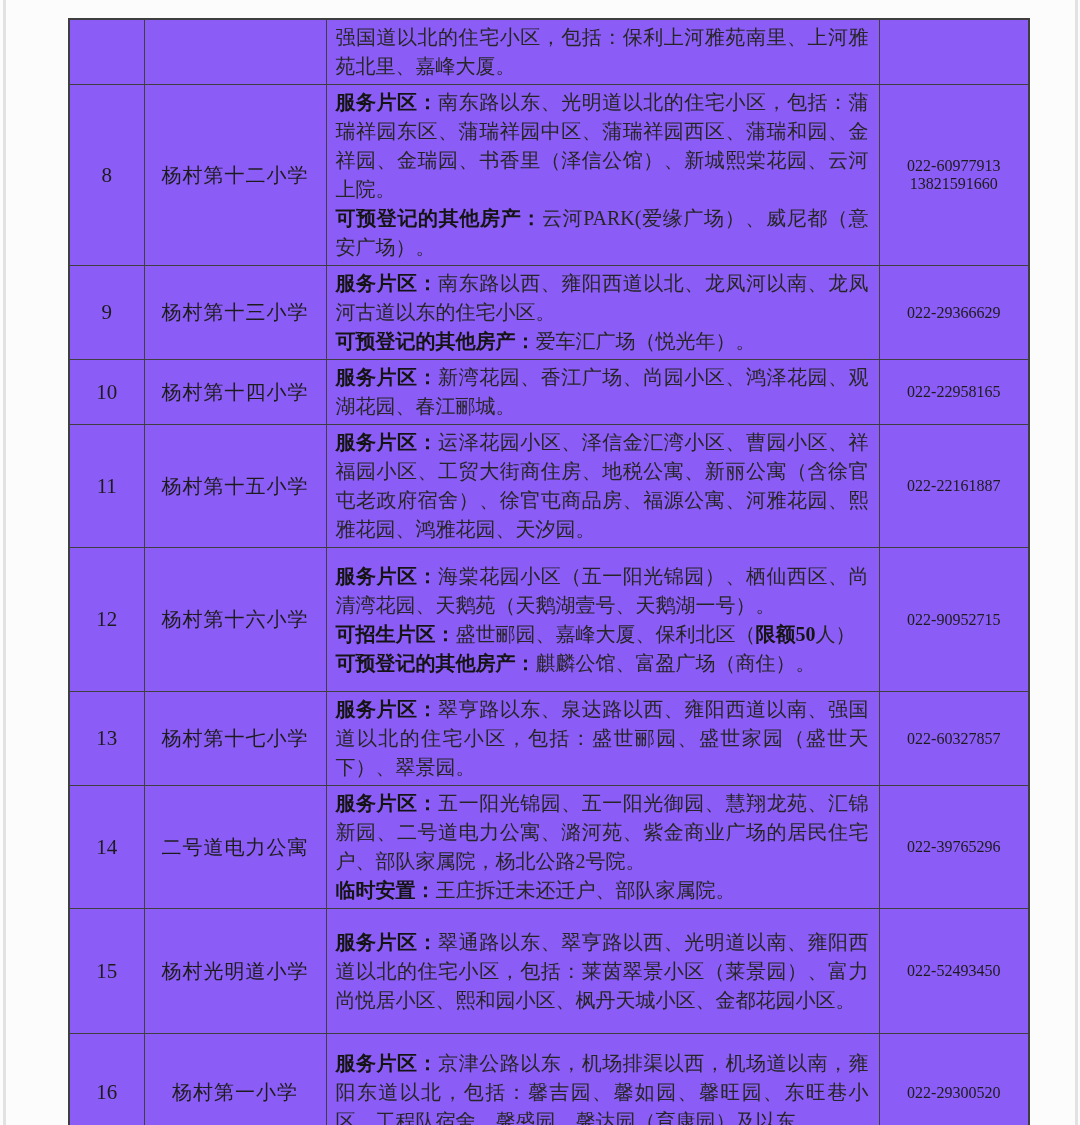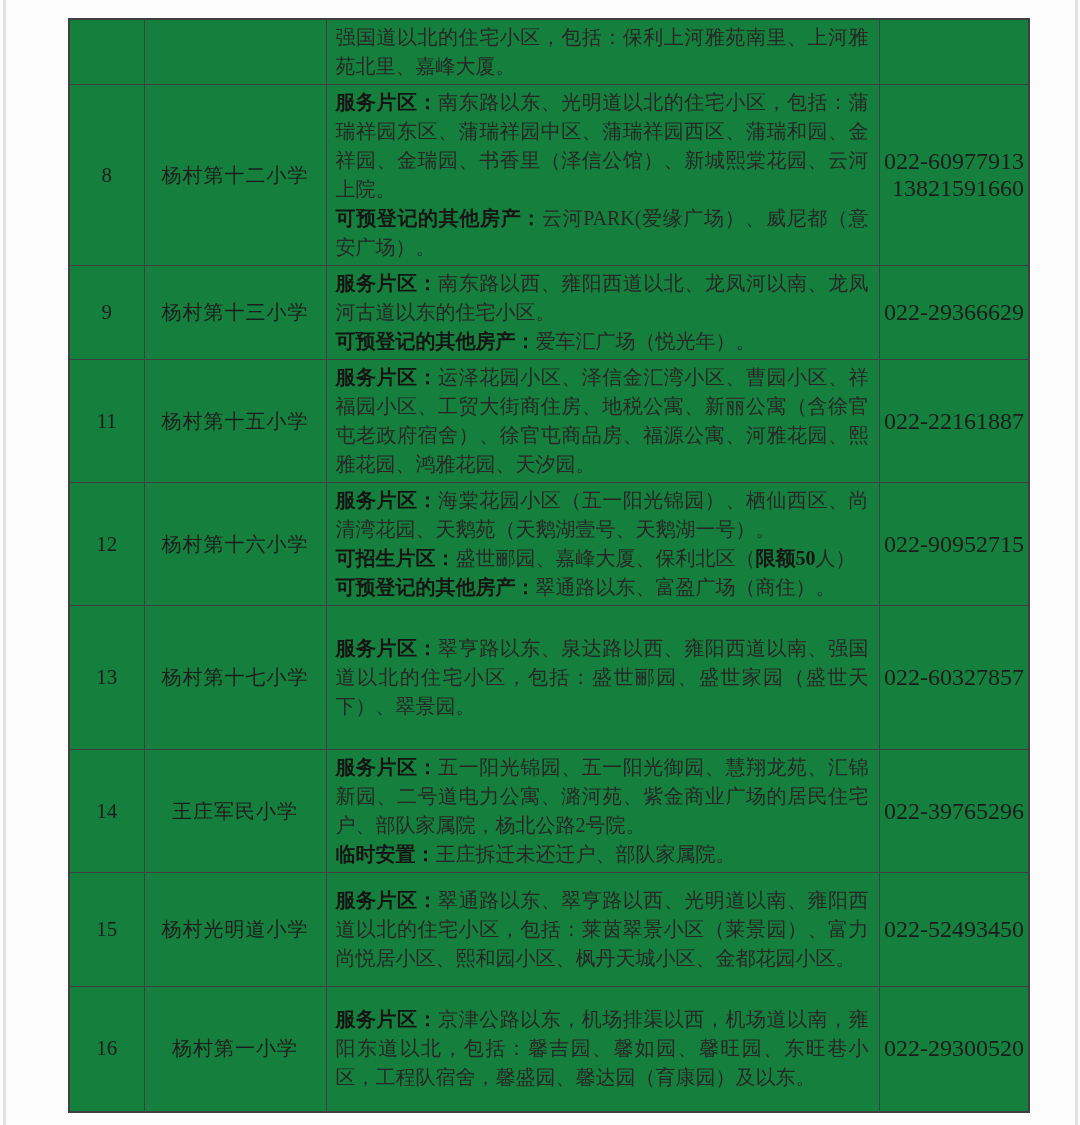--- a/index.html
+++ b/index.html
@@ -9,25 +9,25 @@
     font-family:"Liberation Serif","DejaVu Serif",serif;
   }
   .edge-strip{position:absolute;top:0;bottom:0;width:3px;background:#e2e2e2;}
   .edge-strip.left{left:3px;}
   .edge-strip.right{right:2px;}
   .sheet{position:absolute;left:68px;top:18px;width:960px;}
   table{
     border-collapse:collapse;width:100%;table-layout:fixed;
     border:2px solid #3f3f3f;
   }
-  td{border:1px solid #3f3f3f;vertical-align:middle;background:#15803d;}
+  td{border:1px solid #3f3f3f;vertical-align:middle;background:#8b5cf6;}
   td.num{text-align:center;font-size:21px;}
   td.school{text-align:center;font-size:20px;letter-spacing:1px;padding:0 0;}
   td.desc{padding:3px 10px 3px 9px;font-size:20px;line-height:29px;}
-  td.phone{text-align:right;font-size:24px;padding:0 4px;}
+  td.phone{text-align:center;font-size:16px;padding:0 4px;}
   .para{text-align:justify;text-justify:inter-ideograph;}
   .lbl{
     font-weight:700;
     font-family:Liberation Serif, serif;
     color:#141414;
   }
   .txt{color:#262626;}
   
   tbody tr:nth-child(1){height:59px;}
   tbody tr:nth-child(2){height:175px;}
@@ -80,54 +80,64 @@
           <td class="school">杨村第十三小学</td>
           <td class="desc">
             <div class="para"><span class="lbl">服务片区：</span><span class="txt">南东路以西、雍阳西道以北、龙凤河以南、龙凤河古道以东的住宅小区。</span></div>
             <div class="para"><span class="lbl">可预登记的其他房产：</span><span class="txt">爱车汇广场（悦光年）。</span></div>
           </td>
           <td class="phone">
             <div>022-29366629</div>
           </td>
         </tr>
         <tr>
+          <td class="num">10</td>
+          <td class="school">杨村第十四小学</td>
+          <td class="desc">
+            <div class="para"><span class="lbl">服务片区：</span><span class="txt">新湾花园、香江广场、尚园小区、鸿泽花园、观湖花园、春江郦城。</span></div>
+          </td>
+          <td class="phone">
+            <div>022-22958165</div>
+          </td>
+        </tr>
+        <tr>
           <td class="num">11</td>
           <td class="school">杨村第十五小学</td>
           <td class="desc">
             <div class="para"><span class="lbl">服务片区：</span><span class="txt">运泽花园小区、泽信金汇湾小区、曹园小区、祥福园小区、工贸大街商住房、地税公寓、新丽公寓（含徐官屯老政府宿舍）、徐官屯商品房、福源公寓、河雅花园、熙雅花园、鸿雅花园、天汐园。</span></div>
           </td>
           <td class="phone">
             <div>022-22161887</div>
           </td>
         </tr>
         <tr>
           <td class="num">12</td>
           <td class="school">杨村第十六小学</td>
           <td class="desc">
             <div class="para"><span class="lbl">服务片区：</span><span class="txt">海棠花园小区（五一阳光锦园）、栖仙西区、尚清湾花园、天鹅苑（天鹅湖壹号、天鹅湖一号）。</span></div>
             <div class="para"><span class="lbl">可招生片区：</span><span class="txt">盛世郦园、嘉峰大厦、保利北区（</span><span class="lbl">限额50</span><span class="txt">人）</span></div>
-            <div class="para"><span class="lbl">可预登记的其他房产：</span><span class="txt">翠通路以东、富盈广场（商住）。</span></div>
+            <div class="para"><span class="lbl">可预登记的其他房产：</span><span class="txt">麒麟公馆、富盈广场（商住）。</span></div>
           </td>
           <td class="phone">
             <div>022-90952715</div>
           </td>
         </tr>
         <tr>
           <td class="num">13</td>
           <td class="school">杨村第十七小学</td>
           <td class="desc">
             <div class="para"><span class="lbl">服务片区：</span><span class="txt">翠亨路以东、泉达路以西、雍阳西道以南、强国道以北的住宅小区，包括：盛世郦园、盛世家园（盛世天下）、翠景园。</span></div>
           </td>
           <td class="phone">
             <div>022-60327857</div>
           </td>
         </tr>
         <tr>
           <td class="num">14</td>
-          <td class="school">王庄军民小学</td>
+          <td class="school">二号道电力公寓</td>
           <td class="desc">
             <div class="para"><span class="lbl">服务片区：</span><span class="txt">五一阳光锦园、五一阳光御园、慧翔龙苑、汇锦新园、二号道电力公寓、潞河苑、紫金商业广场的居民住宅户、部队家属院，杨北公路2号院。</span></div>
             <div class="para"><span class="lbl">临时安置：</span><span class="txt">王庄拆迁未还迁户、部队家属院。</span></div>
           </td>
           <td class="phone">
             <div>022-39765296</div>
           </td>
         </tr>
         <tr>
           <td class="num">15</td>

